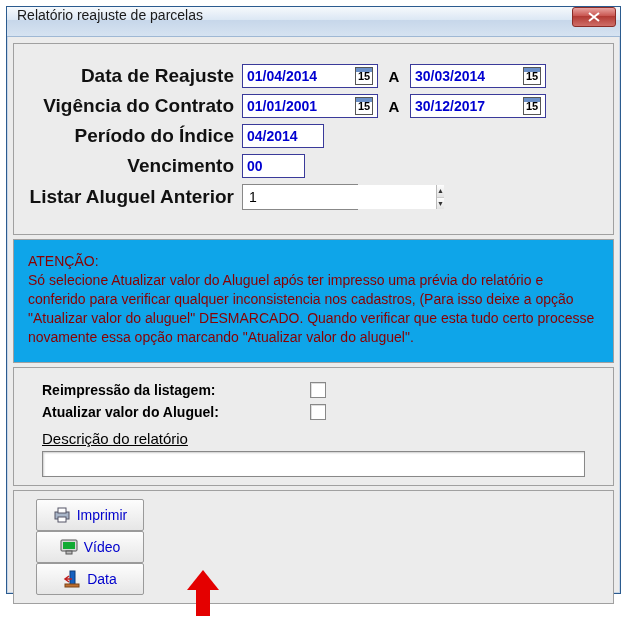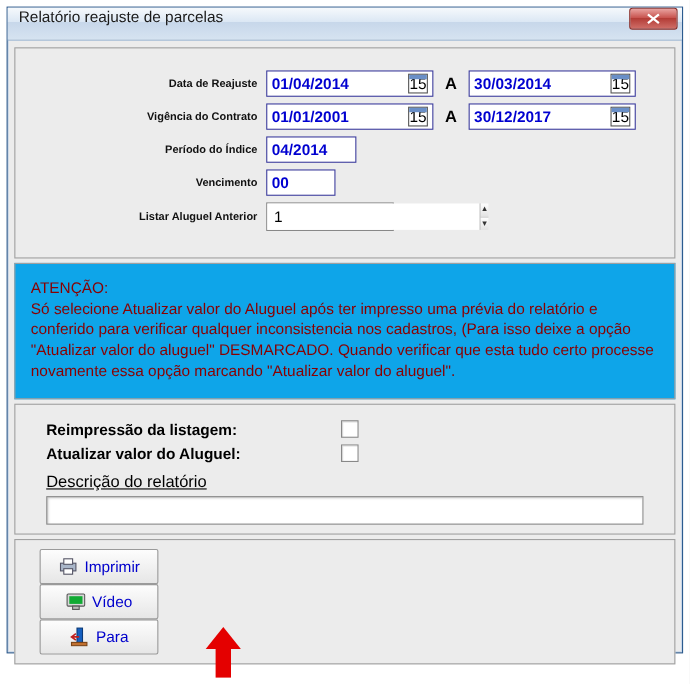--- a/index.html
+++ b/index.html
@@ -61,42 +61,42 @@
     display: flex;
     align-items: center;
     margin: 6px 0;
   }
   .lbl {
     width: 218px;
     text-align: right;
     padding-right: 8px;
     font-weight: bold;
     color: #111;
-    font-size: 10px;
+    font-size: 19px;
   }
   .date-box, .text-box {
     background: #fff;
     border: 1px solid #3a3a9a;
     color: #0000d0;
     height: 24px;
     padding: 2px 4px;
     font-size: 14px;
     font-weight: bold;
     display: flex;
     align-items: center;
   }
-  .date-box { width: 152px; position: relative; }
+  .date-box { width: 136px; position: relative; }
   .date-box .val { flex: 1; }
   .cal-icon {
     width: 18px; height: 18px;
     background: #fff;
     border: 1px solid #555;
     display: flex; align-items: center; justify-content: center;
-    font-size: 14px;
-    font-weight: normal;
+    font-size: 11px;
+    font-weight: bold;
     color: #000;
     position: relative;
   }
   .cal-icon::before {
     content:"";
     position:absolute; top:0; left:0; right:0; height:4px;
     background:#6a8fc7;
   }
   .sep-a {
     width: 32px;
@@ -326,21 +326,21 @@
       </div>
       <div class="spacer"></div>
       <div class="btn">
         <span class="ico">
           <svg width="18" height="18" viewBox="0 0 18 18">
             <rect x="7" y="1" width="5" height="14" fill="#1560c0" stroke="#0a3a78"></rect>
             <rect x="2" y="14" width="14" height="3" fill="#c07030" stroke="#7a4418"></rect>
             <path d="M6 6 L2 9 L6 12 M2 9 H9" stroke="#c02020" stroke-width="1.5" fill="none"></path>
           </svg>
         </span>
-        <span class="txt">Para</span>
+        <span class="txt">Data</span>
       </div>
     </div>
 
   </div>
 </div>
 
 <div class="red-arrow">
   <div class="head"></div>
   <div class="shaft"></div>
 </div>

